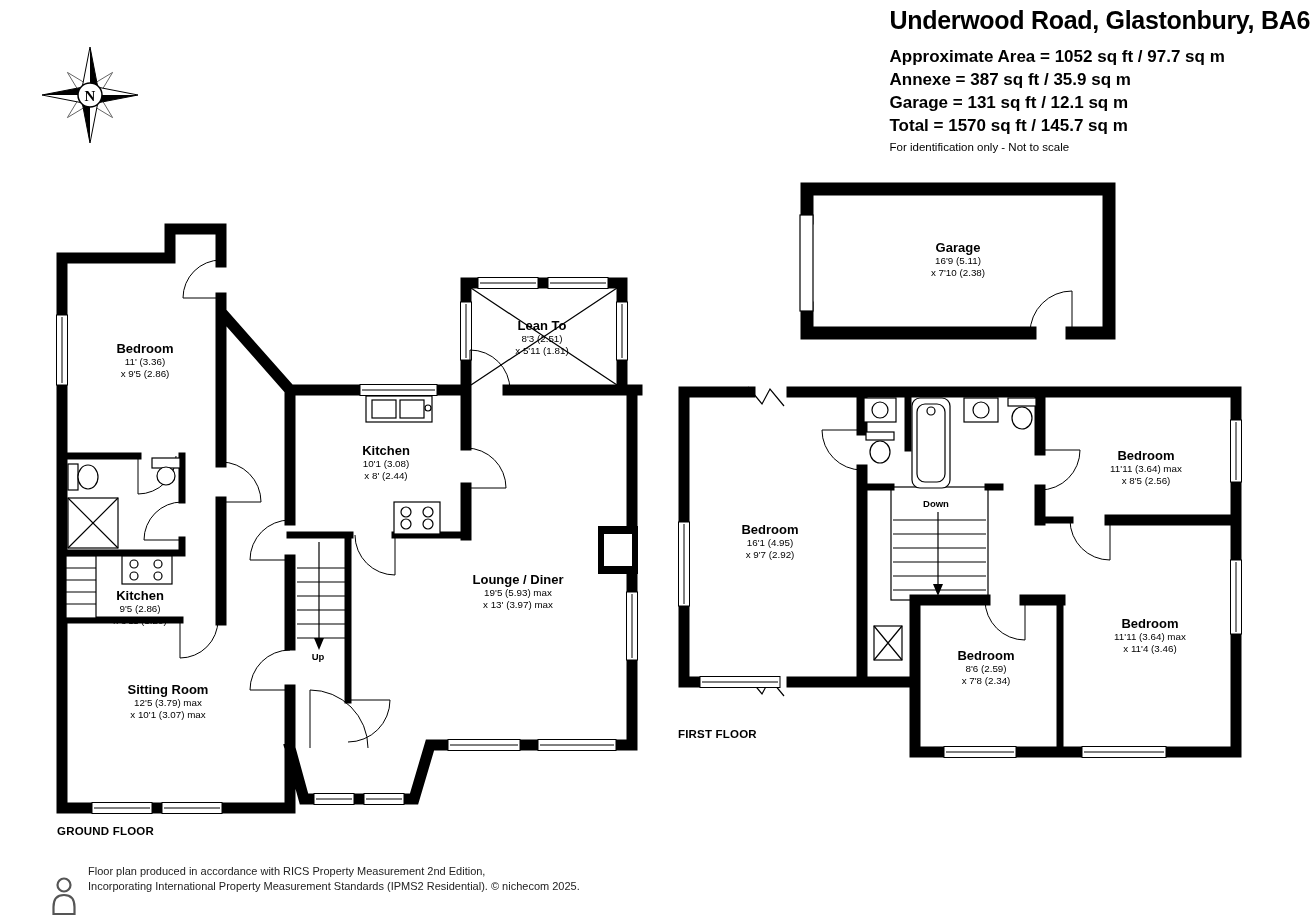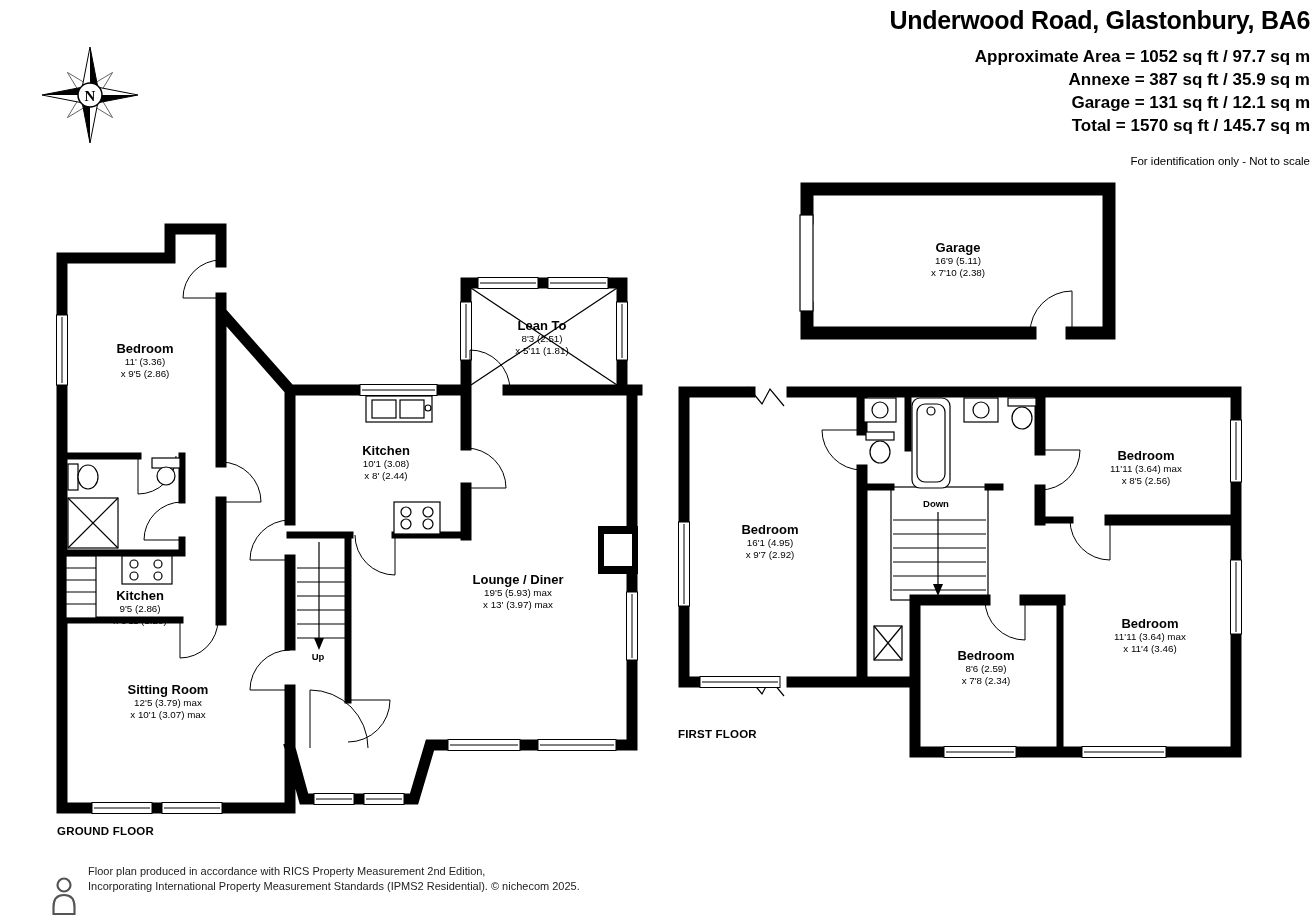--- a/index.html
+++ b/index.html
@@ -8,24 +8,24 @@
   .plan-svg{position:absolute;left:0;top:0}
   .wall{stroke:#000;stroke-width:11;fill:none;stroke-linecap:square}
   .wall13{stroke:#000;stroke-width:13;fill:none;stroke-linecap:square}
   .iwall{stroke:#000;stroke-width:7;fill:none;stroke-linecap:square}
   .thin{stroke:#000;stroke-width:1.2;fill:none}
   .arc{stroke:#000;stroke-width:1;fill:none}
   .fix{stroke:#000;stroke-width:1.2;fill:#fff}
   .win{fill:#fff;stroke:#000;stroke-width:1}
   .winline{stroke:#000;stroke-width:1}
   .blk{fill:#000;stroke:none}
-  .header{position:absolute;top:6px;right:4px;text-align:right}
+  .header{position:absolute;top:6px;right:4px;text-align:left}
   .title{font-size:25px;font-weight:bold;margin-bottom:10px;letter-spacing:-0.3px}
   .area-line{font-size:17px;font-weight:bold;line-height:23px}
-  .disclaimer{font-size:11.5px;margin-top:18px}
+  .disclaimer{font-size:11.5px;margin-top:4px}
   .room-label{position:absolute;transform:translateX(-50%);text-align:center;white-space:nowrap;
               font-size:9.8px;line-height:1.18}
   .room-label .rn{font-size:13px;font-weight:bold}
   .floor-label{position:absolute;font-size:11.5px;font-weight:bold;letter-spacing:0.2px}
   .dir-label{position:absolute;transform:translateX(-50%);font-size:9.5px;font-weight:bold;
              background:#fff;padding:0 2px}
   .footer{position:absolute;left:88px;top:864px;font-size:11px;line-height:14.5px;color:#222}
   .footer div{white-space:pre}
   .person-box{position:absolute;left:50px;top:876px}
   .pic{fill:none;stroke:#555;stroke-width:2.2}

